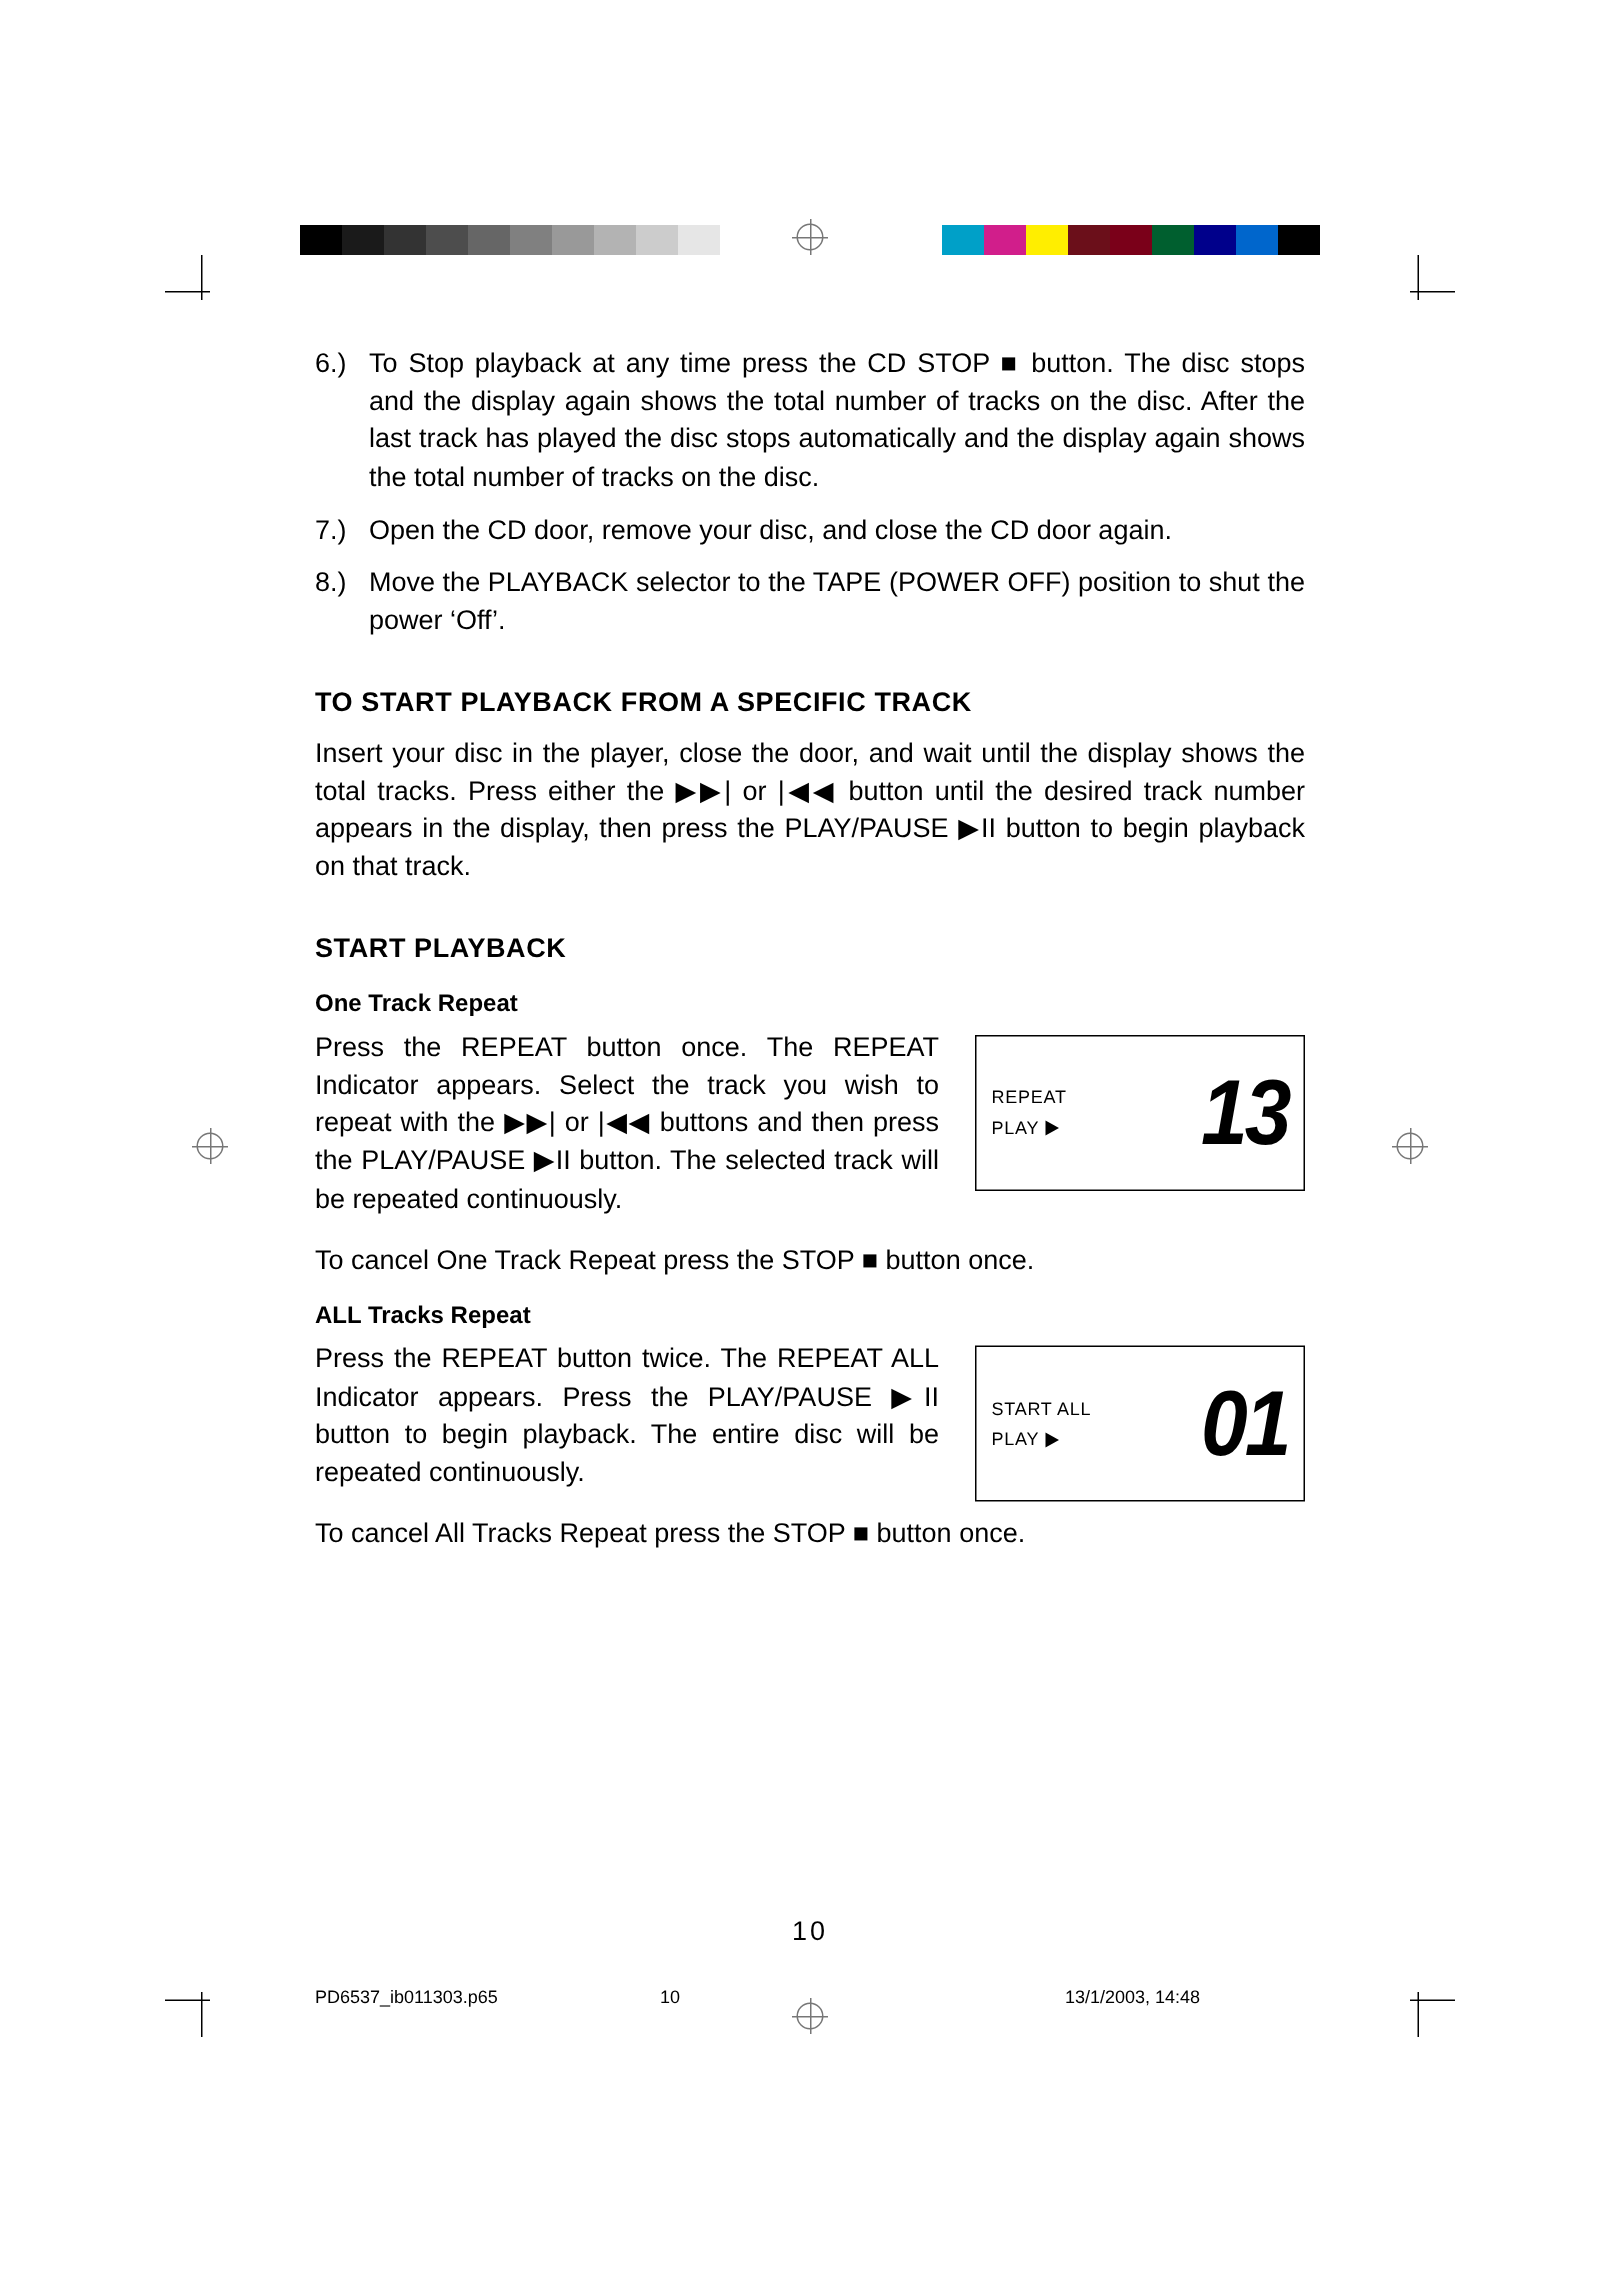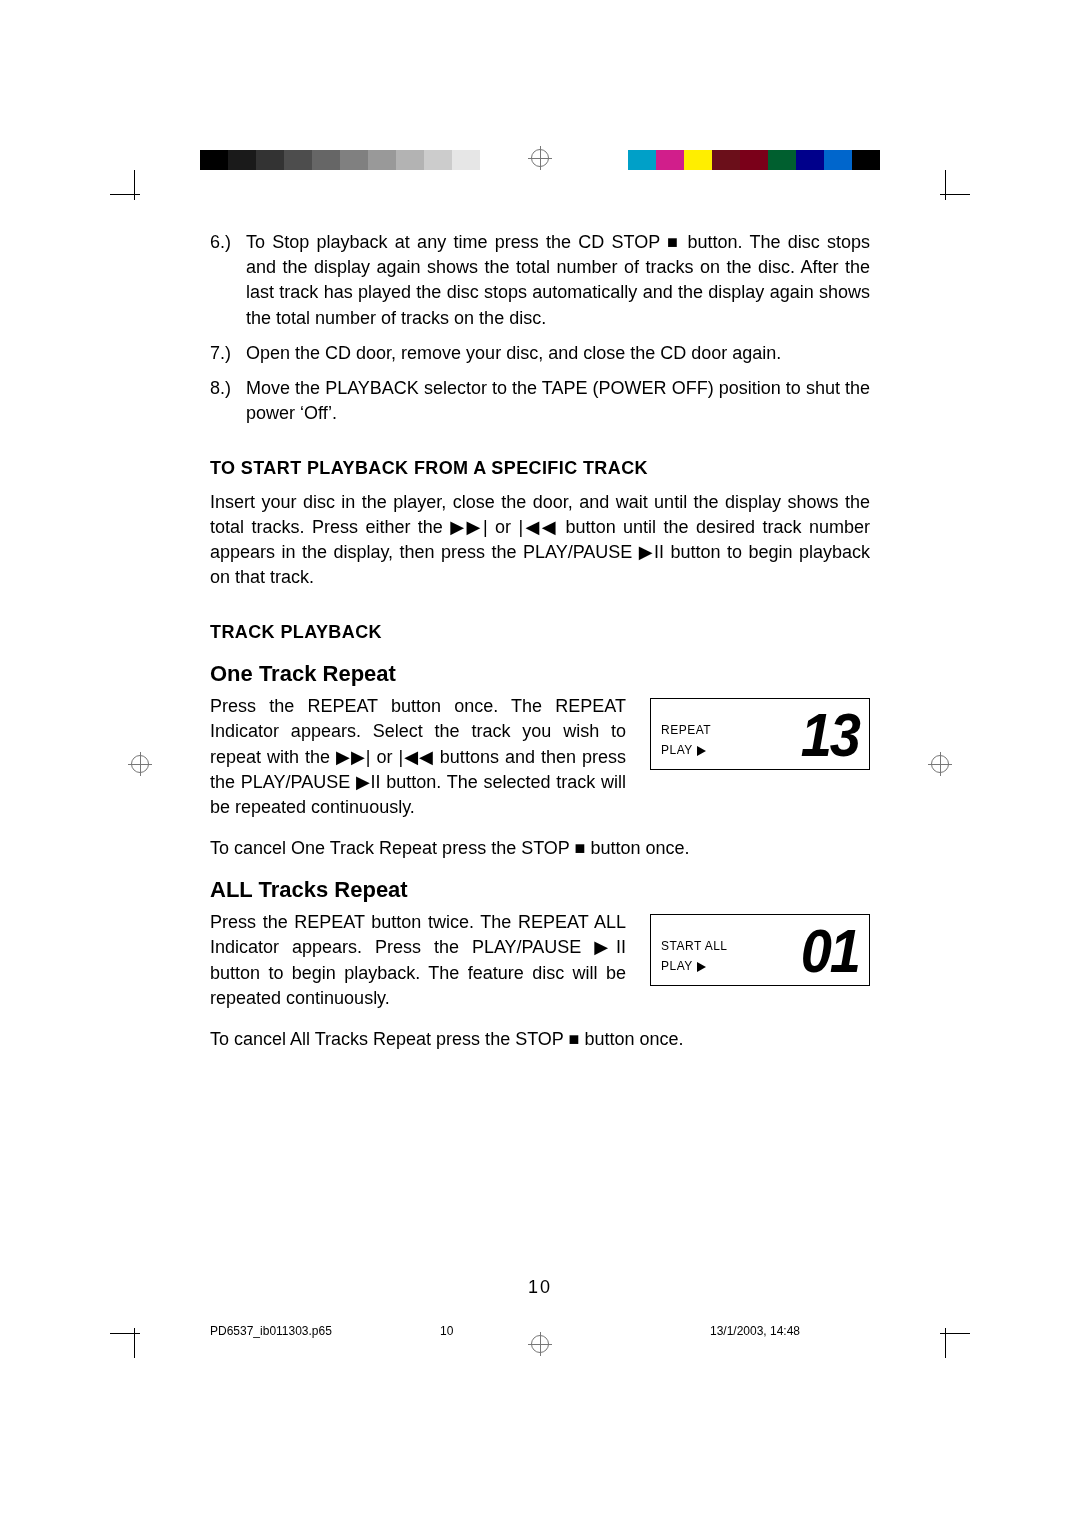--- a/index.html
+++ b/index.html
@@ -106,39 +106,39 @@
     margin: 30px 0 8px 0;
     font-size: 18px;
   }
   .para {
     text-align: justify;
     margin: 0 0 8px 0;
   }
   .subheading {
     font-weight: bold;
     margin: 14px 0 4px 0;
-    font-size: 22px;
+    font-size: 16px;
   }
   .row {
     display: flex;
     gap: 24px;
     align-items: flex-start;
   }
   .row .text {
     flex: 1;
     text-align: justify;
   }
   .lcd {
     margin-top:4px;
     width: 220px;
-    height: 72px;
+    height: 104px;
     border: 1.5px solid #000;
     box-sizing: border-box;
     display: flex;
-    align-items: flex-end;
+    align-items: center;
     padding: 6px 10px;
     font-family: Arial, sans-serif;
     font-size: 12px;
     letter-spacing: 0.5px;
   }
   .lcd .labels { flex:1; }
   .lcd .labels div { margin: 4px 0; display:flex; align-items:center; gap:4px;}
   .lcd .digits {
     font-family: "Arial Black", Arial, sans-serif;
     font-weight: 900;
@@ -243,21 +243,21 @@
         </li>
         <li>
           <span class="num">8.)</span>
           <span>Move the PLAYBACK selector to the TAPE (POWER OFF) position to shut the power ‘Off’.</span>
         </li>
       </ul>
 
     <div class="heading">TO START PLAYBACK FROM A SPECIFIC TRACK</div>
     <p class="para">Insert your disc in the player, close the door, and wait until the display shows the total tracks. Press either the ▶▶| or |◀◀ button until the desired track number appears in the display, then press the PLAY/PAUSE ▶II button to begin playback on that track.</p>
 
-    <div class="heading">TRACK PLAYBACK</div>
+    <div class="heading">START PLAYBACK</div>
 
     <div class="subheading">One Track Repeat</div>
     <div class="row">
       <div class="text">
         <p class="para">Press the REPEAT button once. The REPEAT Indicator appears. Select the track you wish to repeat with the ▶▶| or |◀◀ buttons and then press the PLAY/PAUSE ▶II button. The selected track will be repeated continuously.</p>
       </div>
       <div class="lcd">
         <div class="labels">
           <div>
               <span>REPEAT</span>
@@ -268,21 +268,21 @@
             </div>
         </div>
         <div class="digits">13</div>
       </div>
     </div>
     <p class="para" style="margin-top:8px;">To cancel One Track Repeat press the STOP ■ button once.</p>
 
     <div class="subheading">ALL Tracks Repeat</div>
     <div class="row">
       <div class="text">
-        <p class="para">Press the REPEAT button twice. The REPEAT ALL Indicator appears. Press the PLAY/PAUSE ▶II button to begin playback. The feature disc will be repeated continuously.</p>
+        <p class="para">Press the REPEAT button twice. The REPEAT ALL Indicator appears. Press the PLAY/PAUSE ▶II button to begin playback. The entire disc will be repeated continuously.</p>
       </div>
       <div class="lcd">
         <div class="labels">
           <div>
               <span>START ALL</span>
             </div>
           <div>
               <span>PLAY</span>
               <span class="tri"></span>
             </div>

